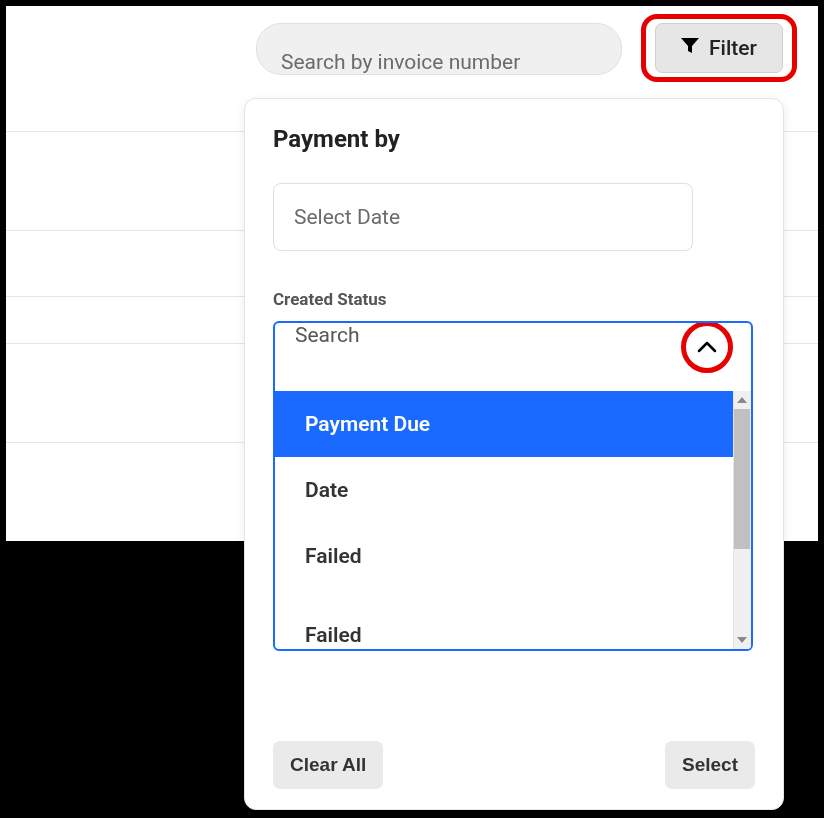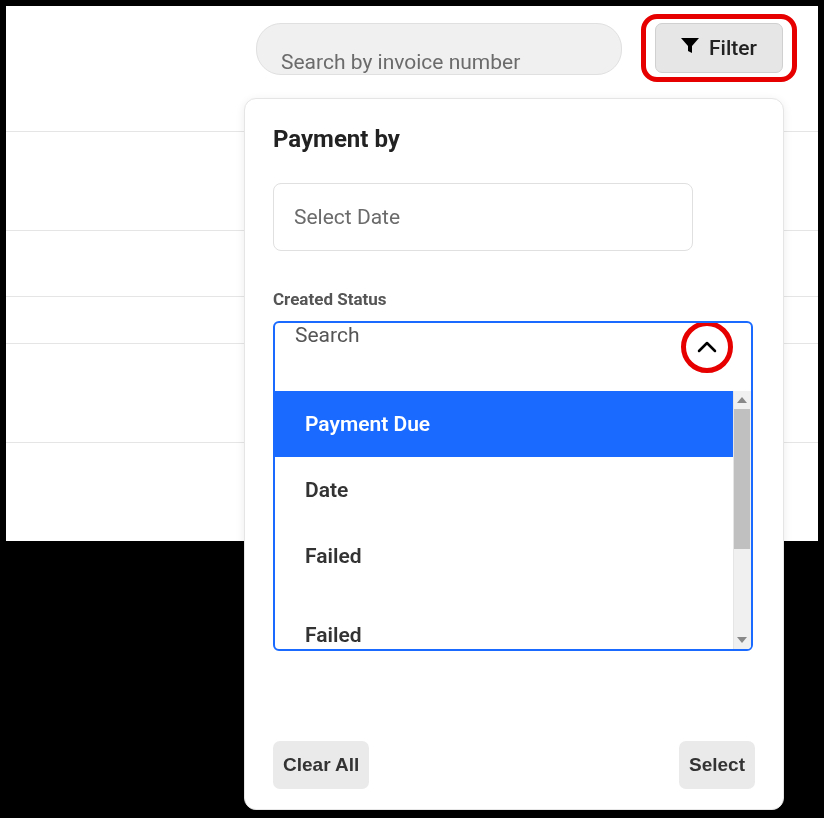--- a/index.html
+++ b/index.html
@@ -208,21 +208,21 @@
       right: 28px;
       display: flex;
       justify-content: space-between;
       align-items: center;
     }
     .btn {
       height: 48px;
       border-radius: 7px;
       background: #eaeaea;
       border: none;
-      padding: 0 10px;
+      padding: 0 17px;
       font-size: 19px;
       font-weight: 700;
       color: #333;
       cursor: pointer;
       display: flex;
       align-items: center;
     }
   </style>
 </head>
 <body>

